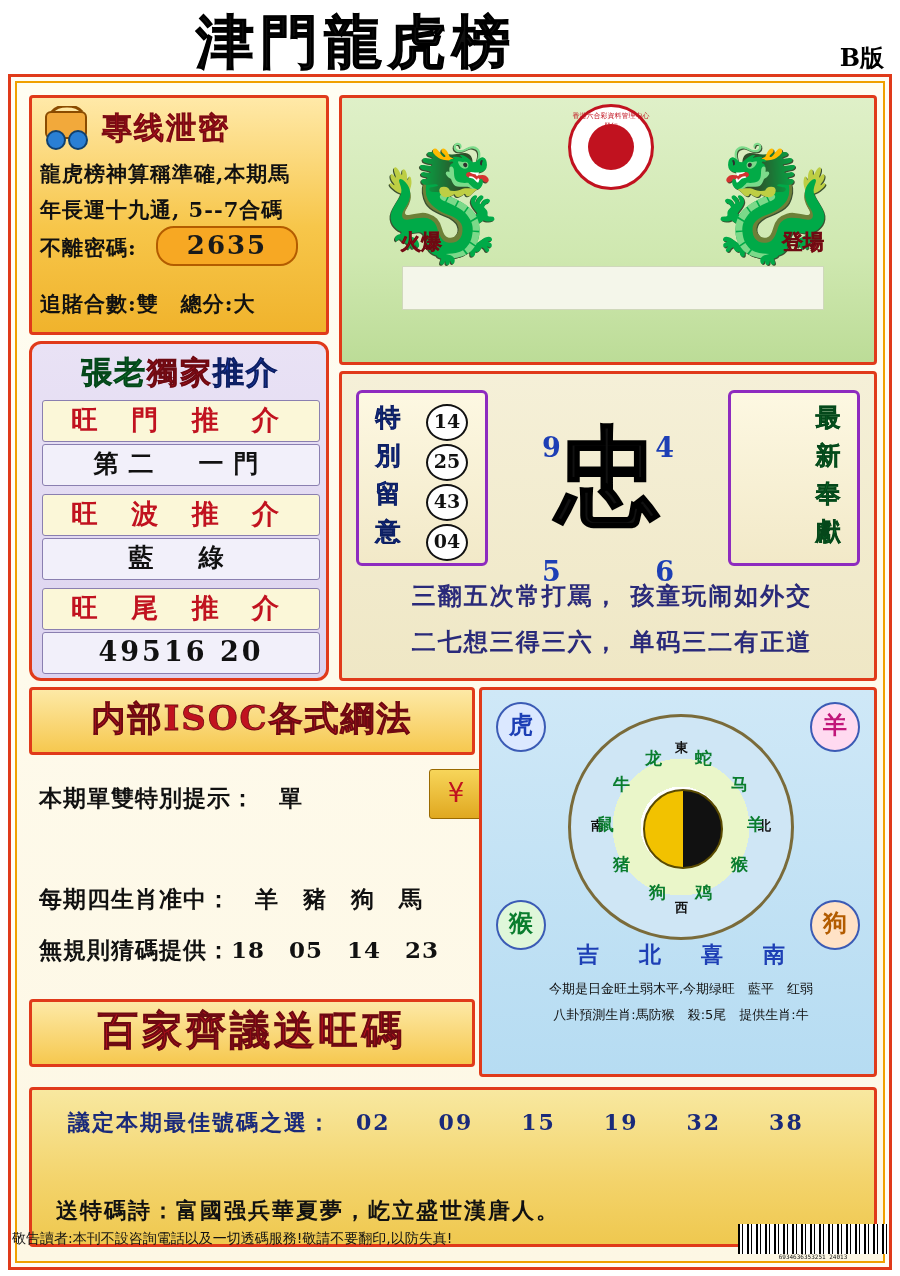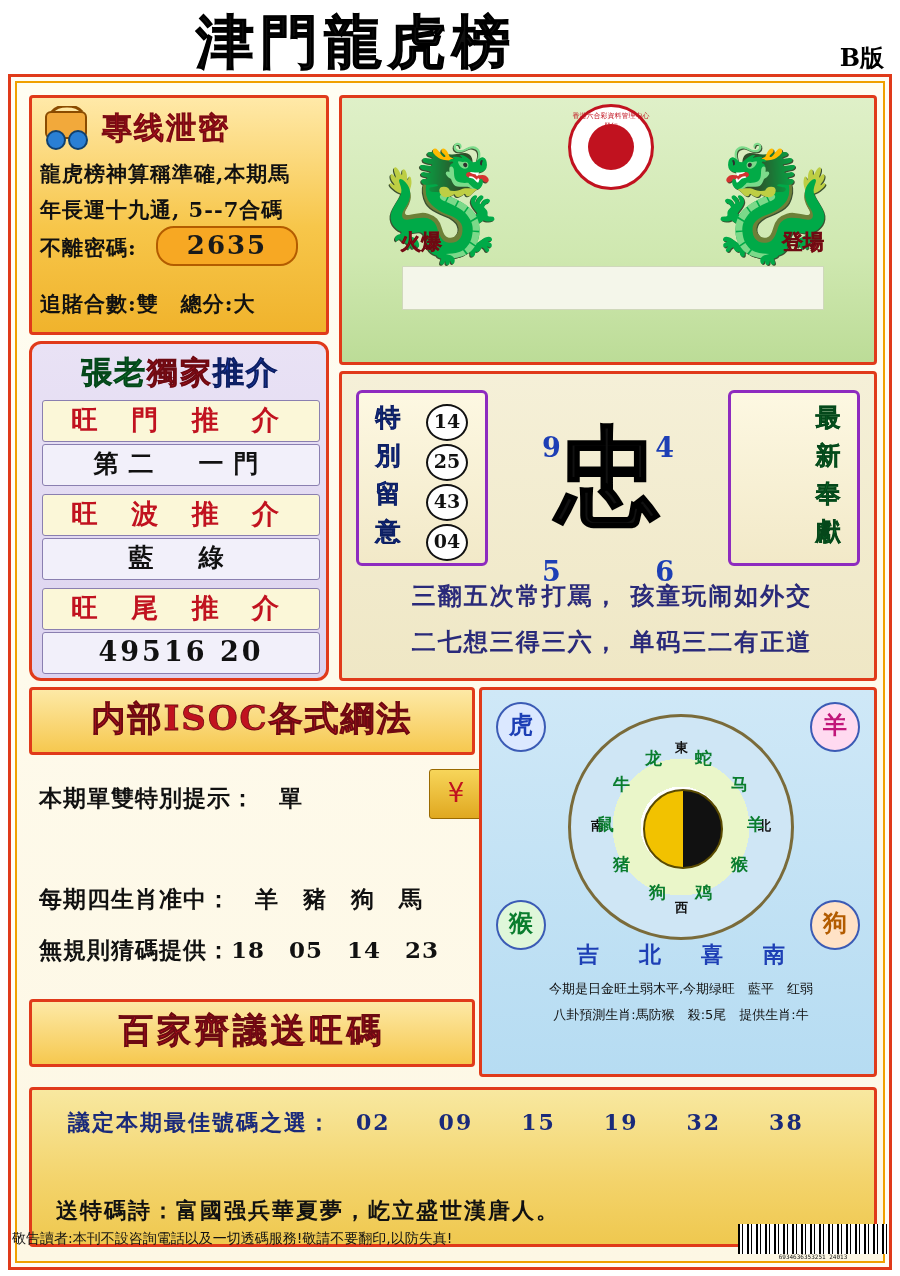--- a/index.html
+++ b/index.html
@@ -239,21 +239,21 @@
     font-size:26px;text-align:center;line-height:46px;color:#c1121f;
   }
   .baijia{
     position:absolute;left:0;top:312px;width:440px;height:62px;
     border:3px solid #e03a1a;border-radius:4px;
     background:linear-gradient(180deg,#fde9a6,#f6c84f);
   }
   .baijia span{
     display:block;text-align:center;line-height:56px;
     font-family:"DejaVu Serif","Liberation Serif",serif;
-    font-size:34px;font-weight:bold;color:#c1121f;
+    font-size:40px;font-weight:bold;color:#c1121f;
     -webkit-text-stroke:.8px #6d0a12;letter-spacing:4px;
   }
 
   
   #wheelbox{
     left:462px;top:604px;width:398px;height:390px;
     border:3px solid #e03a1a;border-radius:4px;
     background:linear-gradient(180deg,#cfe8f7,#b6dcf2);
   }
   .zbubble{

